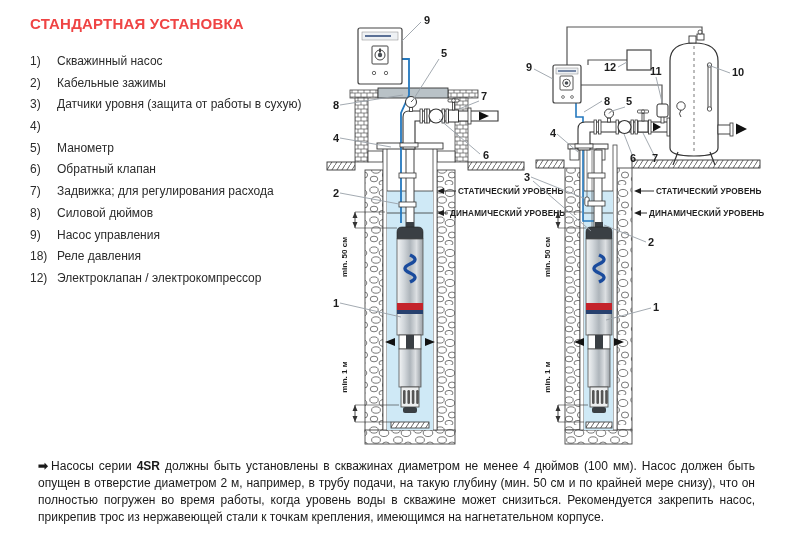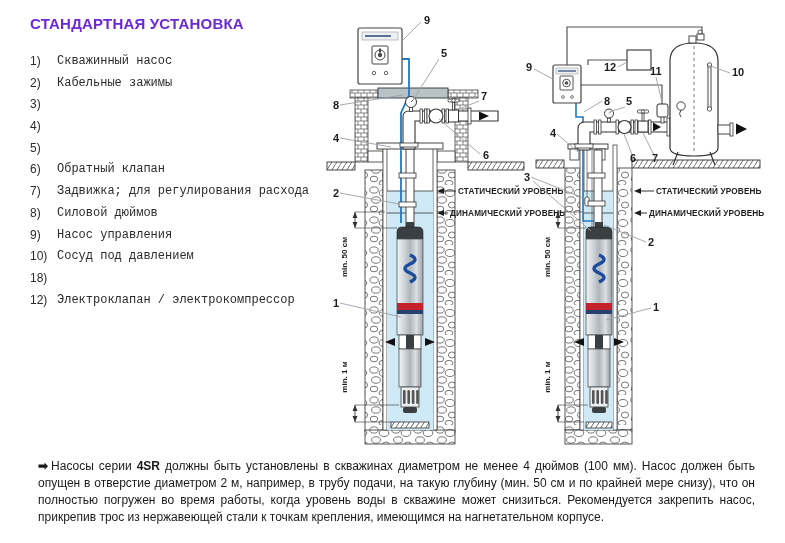--- a/index.html
+++ b/index.html
@@ -2,26 +2,26 @@
 <html><head>
 <meta charset="utf-8">
 <style>
   html,body { margin:0; padding:0; }
   body {
     width:785px; height:543px; position:relative; background:#ffffff;
     font-family:"Liberation Sans", sans-serif; overflow:hidden;
   }
   .page-title {
     position:absolute; left:30px; top:15px;
-    font-size:15px; font-weight:bold; color:#6d28d9; letter-spacing:.2px;
+    font-size:15px; font-weight:bold; color:#ef4444; letter-spacing:.2px;
   }
   .parts-list { position:absolute; left:30px; top:54px; width:290px; }
   .part-row { display:flex; align-items:flex-start; height:21.7px; font-size:12px; color:#2b2b2b; }
   .part-num { width:27px; flex:none; }
-  .part-label { flex:1;font-family:Liberation Mono, monospace; }
+  .part-label { flex:1; }
   .footer-note {
     position:absolute; left:38px; top:458px; width:717px;
     font-size:12px; line-height:17px; color:#1a1a1a; text-align:justify;
   }
   .footer-note .arrow { font-weight:bold; margin-right:3px; }
   .footer-note .bold { font-weight:bold;margin-top:23px; }
   svg.diagram { position:absolute; overflow:visible; }
   #d1 { left:325px; top:5px; }
   #d2 { left:520px; top:5px; }
   svg text { font-family:"Liberation Sans", sans-serif; fill:#1d1d1d; }
@@ -67,49 +67,48 @@
   <div class="part-row">
       <span class="part-num">1)</span>
       <span class="part-label">Скважинный насос</span>
     </div>
   <div class="part-row">
       <span class="part-num">2)</span>
       <span class="part-label">Кабельные зажимы</span>
     </div>
   <div class="part-row">
       <span class="part-num">3)</span>
+      <span class="part-label">Датчики уровня (защита от работы в сухую)</span>
     </div>
   <div class="part-row">
       <span class="part-num">4)</span>
     </div>
   <div class="part-row">
       <span class="part-num">5)</span>
+      <span class="part-label">Манометр</span>
     </div>
   <div class="part-row">
       <span class="part-num">6)</span>
       <span class="part-label">Обратный клапан</span>
     </div>
   <div class="part-row">
       <span class="part-num">7)</span>
       <span class="part-label">Задвижка; для регулирования расхода</span>
     </div>
   <div class="part-row">
       <span class="part-num">8)</span>
       <span class="part-label">Силовой дюймов</span>
     </div>
   <div class="part-row">
       <span class="part-num">9)</span>
       <span class="part-label">Насос управления</span>
     </div>
   <div class="part-row">
-      <span class="part-num">10)</span>
-      <span class="part-label">Сосуд под давлением</span>
-    </div>
-  <div class="part-row">
       <span class="part-num">18)</span>
+      <span class="part-label">Реле давления</span>
     </div>
   <div class="part-row">
       <span class="part-num">12)</span>
       <span class="part-label">Электроклапан / электрокомпрессор</span>
     </div>
 </div>
 
 <svg id="d1" class="diagram" width="235" height="450" viewBox="0 0 235 450">
 
   <g>

